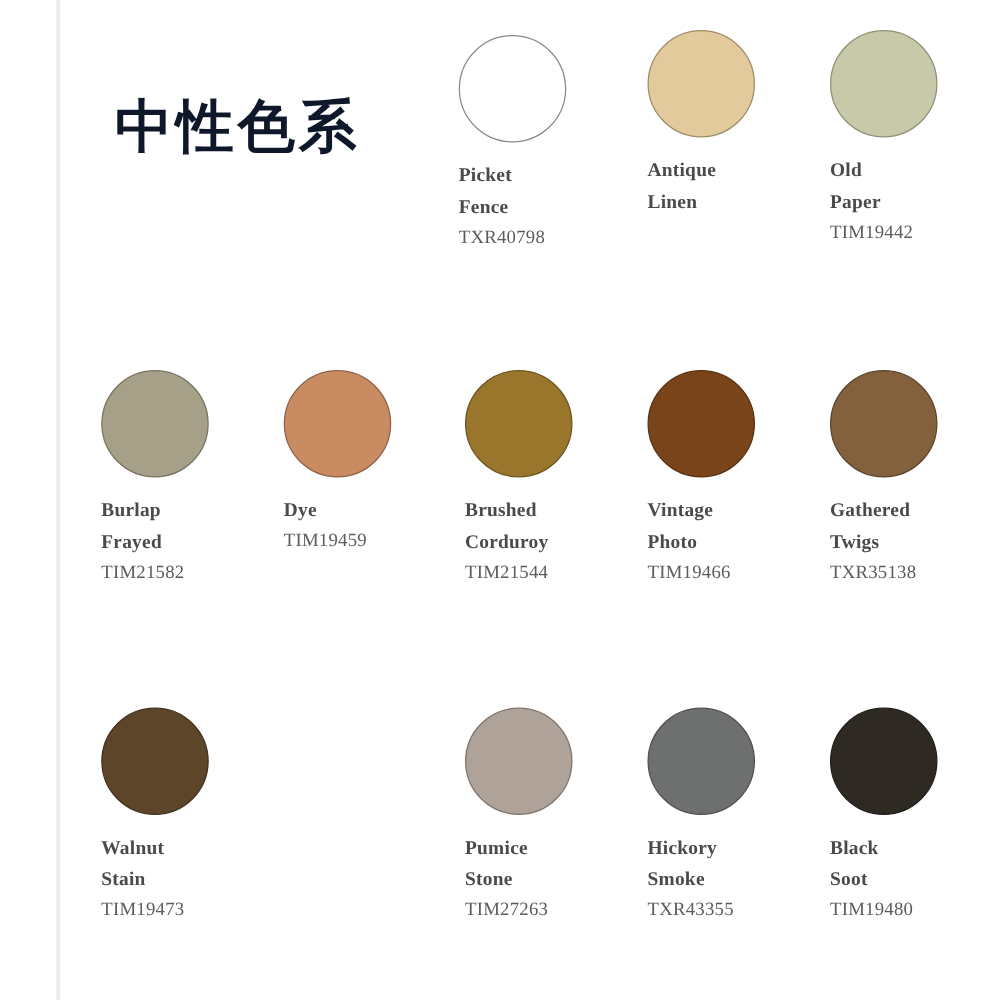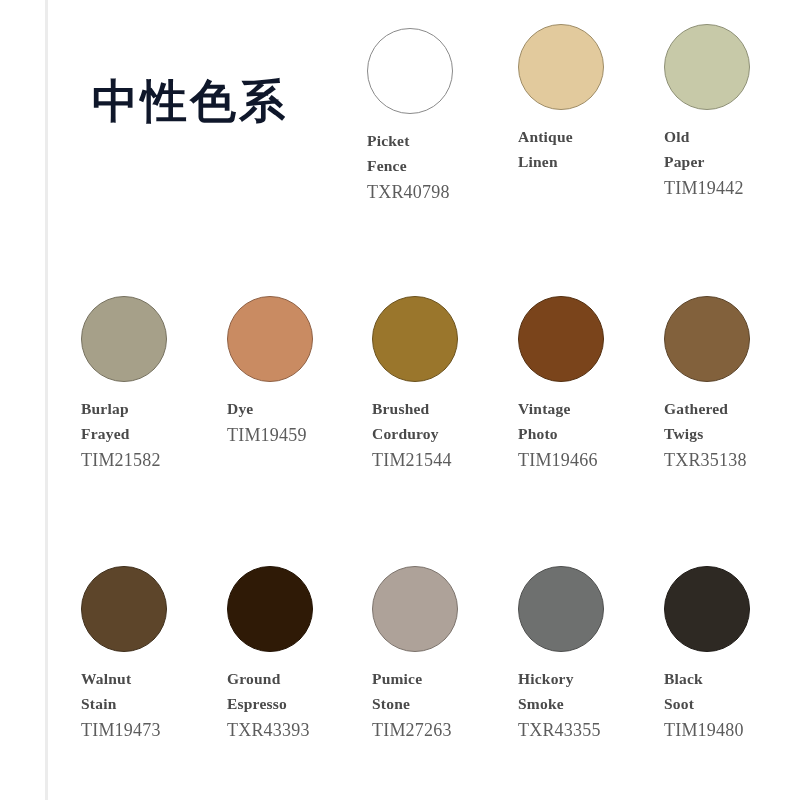--- a/index.html
+++ b/index.html
@@ -62,21 +62,21 @@
     font-size: 15.5px;
     font-weight: 700;
     color: #4a4a4a;
     line-height: 1.62;
     letter-spacing: 0.2px;
   }
   .swatch-name span {
     display: block;
   }
   .swatch-code {
-    font-size: 18px;
+    font-size: 15px;
     font-weight: 400;
     color: #5c5c5c;
     line-height: 1.62;
     letter-spacing: 0.2px;
   }
   .labels {
     margin-top: 14px;
   }
 </style>
 </head>
@@ -180,30 +180,20 @@
       <div class="swatch-dot" style="background:#5D452A; border:1px solid #40301D;"></div>
       <div class="labels">
         <div class="swatch-name">
           <span>Walnut</span>
           <span>Stain</span>
         </div>
         <div class="swatch-code">TIM19473</div>
       </div>
     </div>
 
-    <div class="swatch-cell" style="left:227px; top:566px;">
-      <div class="swatch-dot" style="background:#2F1A06; border:1px solid #231304;"></div>
-      <div class="labels">
-        <div class="swatch-name">
-          <span>Ground</span>
-          <span>Espresso</span>
-        </div>
-        <div class="swatch-code">TXR43393</div>
-      </div>
-    </div>
 
     <div class="swatch-cell" style="left:372px; top:566px;">
       <div class="swatch-dot" style="background:#AEA299; border:1px solid #7C736C;"></div>
       <div class="labels">
         <div class="swatch-name">
           <span>Pumice</span>
           <span>Stone</span>
         </div>
         <div class="swatch-code">TIM27263</div>
       </div>

